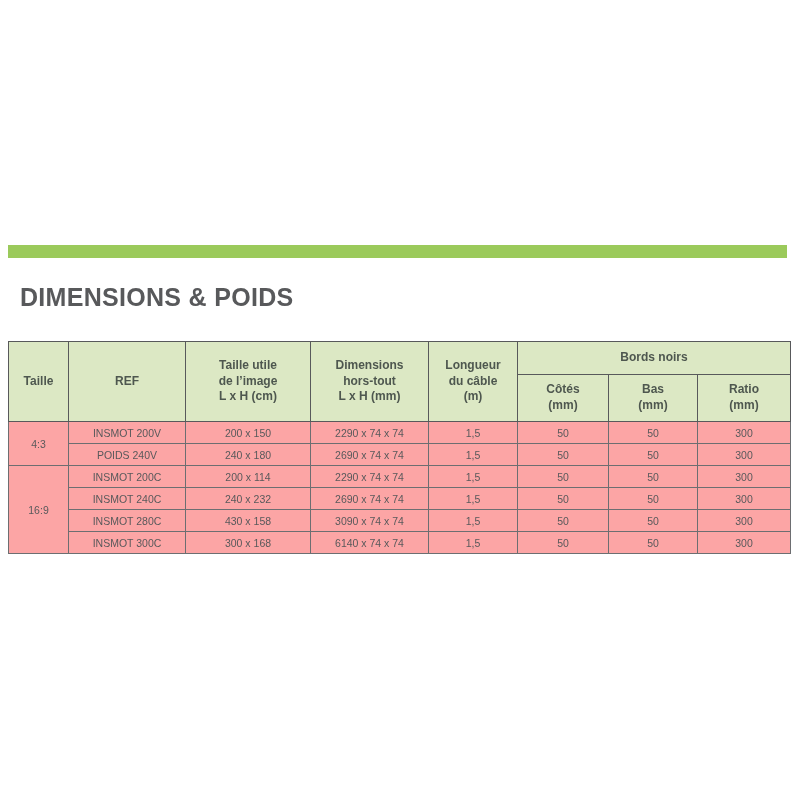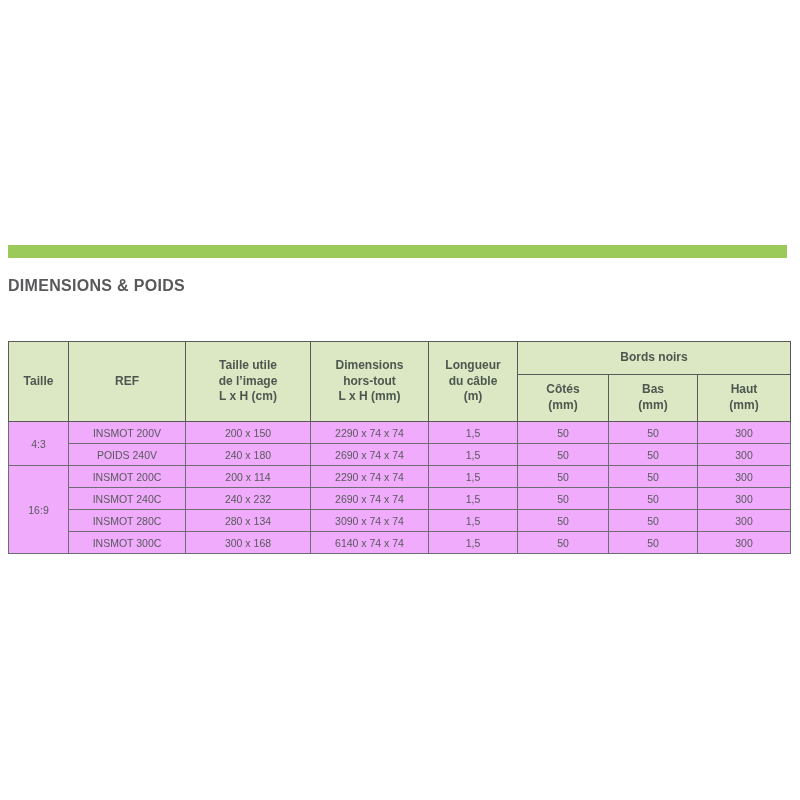--- a/index.html
+++ b/index.html
@@ -18,23 +18,23 @@
   .accent-bar {
     position: absolute;
     left: 8px;
     top: 245px;
     width: 779px;
     height: 13px;
     background: #9bca5b;
   }
   .page-title {
     position: absolute;
-    left: 8px;
+    left: 20px;
     top: 266px;
-    font-size: 16px;
+    font-size: 25px;
     font-weight: bold;
     color: #58595b;
     letter-spacing: 0.3px;
   }
   table.spec-table {
     position: absolute;
     left: 8px;
     top: 341px;
     border-collapse: collapse;
     table-layout: fixed;
@@ -46,21 +46,21 @@
     font-weight: bold;
     font-size: 12px;
     color: #4e574f;
     text-align: center;
     vertical-align: middle;
     white-space: pre-line;
     line-height: 1.3;
     padding: 2px 3px;
   }
   .spec-table td {
-    background: #f0abfc;
+    background: #fca5a5;
     border: 1px solid #6d6e71;
     font-size: 10.5px;
     color: #58595b;
     text-align: center;
     vertical-align: middle;
     padding: 0 2px;
   }
   .spec-table thead tr.h1 { height: 33px; }
   .spec-table thead tr.h2 { height: 47px; }
   .spec-table tbody tr { height: 22px; }
@@ -98,21 +98,21 @@
         <th rowspan="2">Longueur
 du câble
 (m)</th>
         <th colspan="3">Bords noirs</th>
       </tr>
       <tr class="h2">
         <th>Côtés
 (mm)</th>
         <th>Bas
 (mm)</th>
-        <th>Haut
+        <th>Ratio
 (mm)</th>
       </tr>
     </thead>
     <tbody>
       <tr>
         <td rowspan="2">4:3</td>
         <td>INSMOT 200V</td>
         <td>200 x 150</td>
         <td>2290 x 74 x 74</td>
         <td>1,5</td>
@@ -143,21 +143,21 @@
         <td>INSMOT 240C</td>
         <td>240 x 232</td>
         <td>2690 x 74 x 74</td>
         <td>1,5</td>
         <td>50</td>
         <td>50</td>
         <td>300</td>
       </tr>
       <tr>
         <td>INSMOT 280C</td>
-        <td>280 x 134</td>
+        <td>430 x 158</td>
         <td>3090 x 74 x 74</td>
         <td>1,5</td>
         <td>50</td>
         <td>50</td>
         <td>300</td>
       </tr>
       <tr>
         <td>INSMOT 300C</td>
         <td>300 x 168</td>
         <td>6140 x 74 x 74</td>

